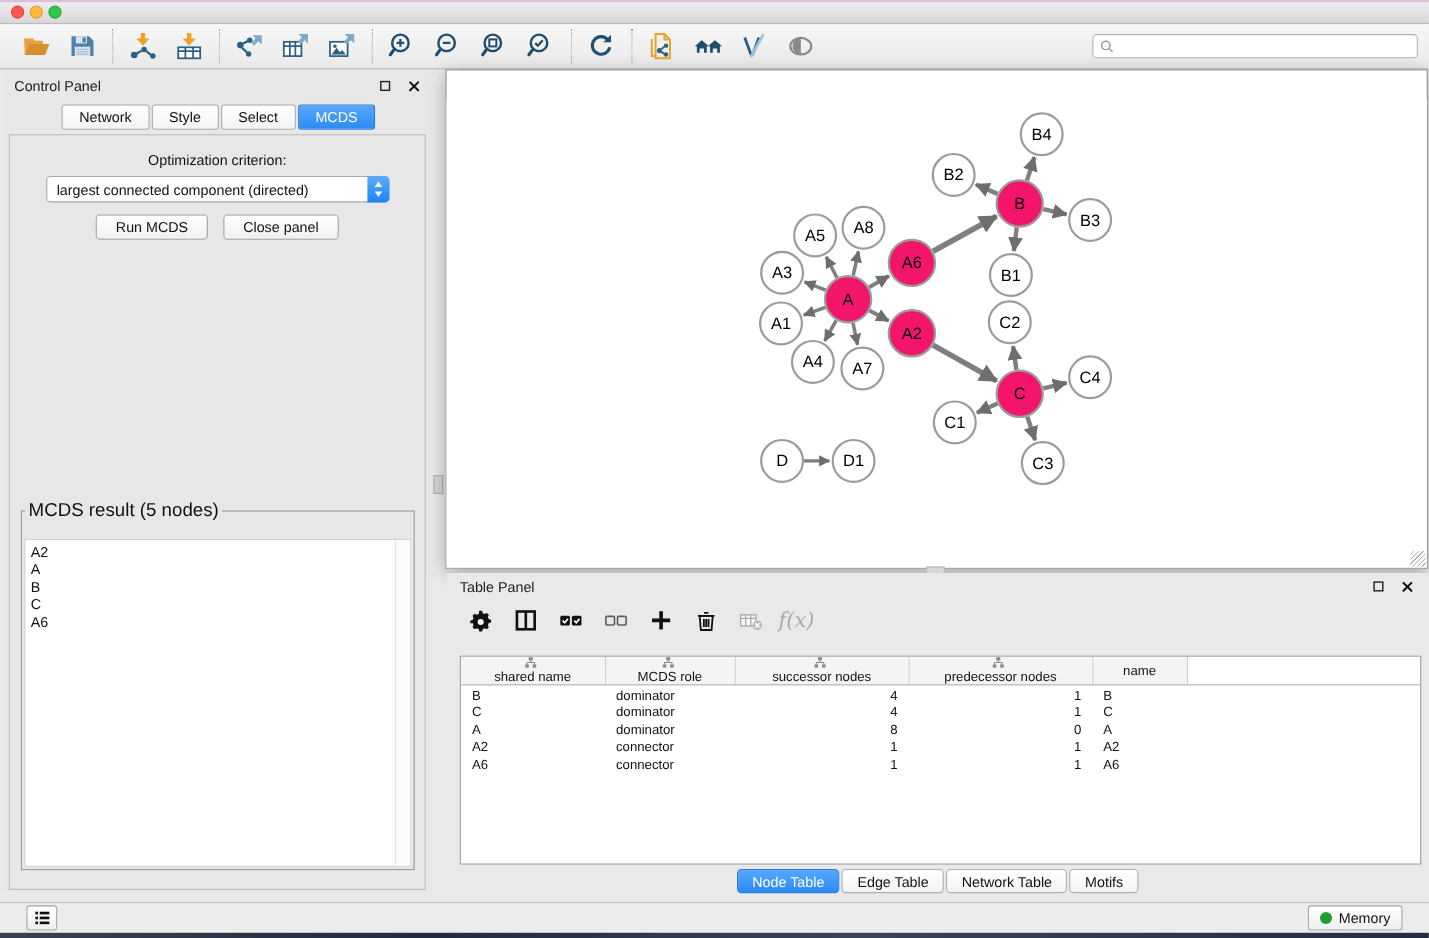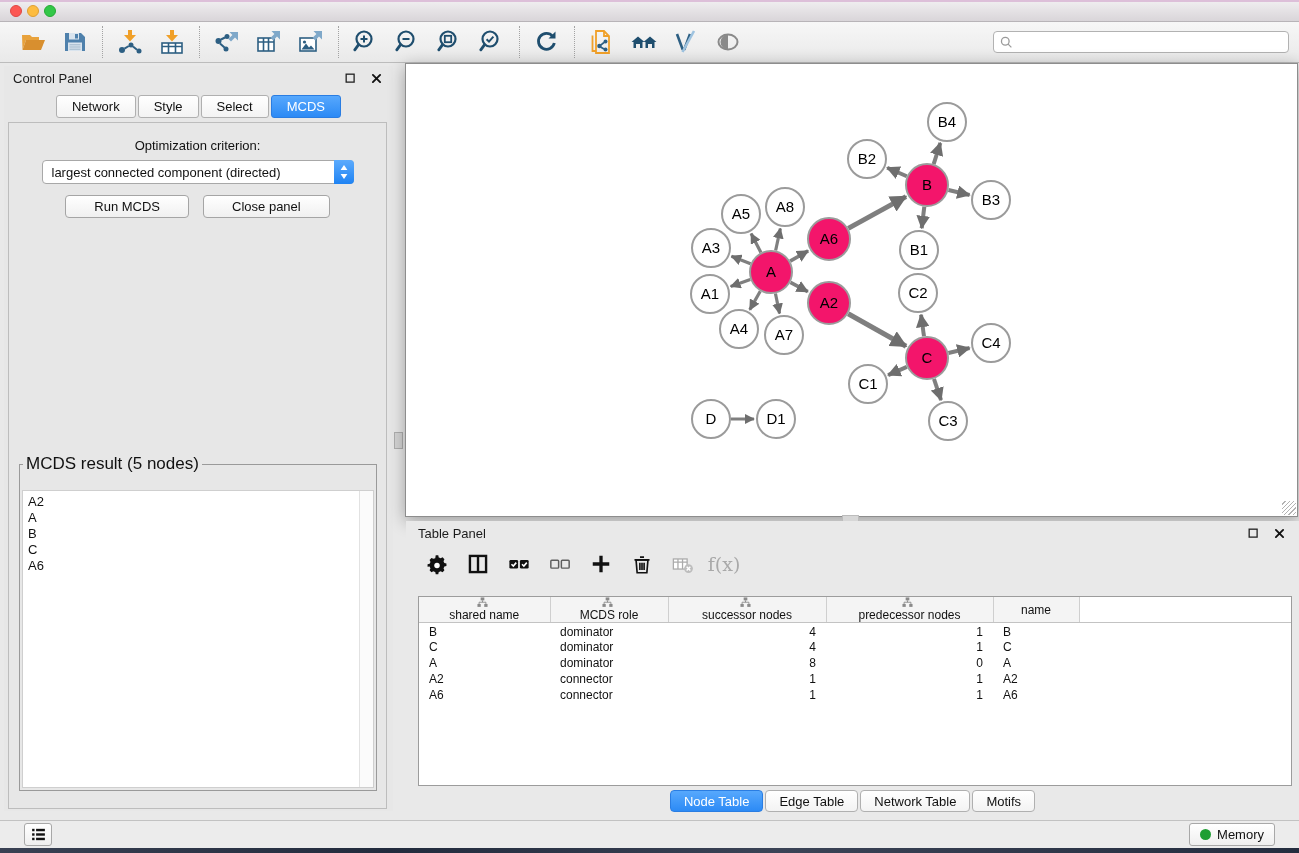--- a/index.html
+++ b/index.html
@@ -41,21 +41,21 @@
     background:linear-gradient(#ffffff,#f3f3f3); border:1px solid #b0b0b0; border-radius:3px; }
   .tab-btn.active { background:linear-gradient(#57a8fd,#2c8af5); border-color:#2a7de2; color:#fff; }
   .cp-content { position:absolute; left:4px; right:6px; top:56px; bottom:2px; border:1px solid #bdbdbd; background:#e7e7e7; }
   .opt-label { text-align:center; margin-top:15px; font-size:13px; color:#111; }
   .combo { margin:7px auto 0; width:312px; height:24px; background:#fff; border:1px solid #a8a8a8;
     border-radius:4px; position:relative; display:flex; align-items:center; font-size:13px; color:#111; padding:0 24px 0 9px; }
   .combo-spinner { position:absolute; right:-1px; top:-1px; bottom:-1px; width:20px; border-radius:0 4px 4px 0;
     background:linear-gradient(#5cabfd,#1f83f3); display:flex; flex-direction:column; align-items:center; justify-content:center; }
   .combo-spinner svg { width:10px; height:16px; }
   .btn-row { display:flex; justify-content:center; gap:14px; margin-top:11px; }
-  .push-btn { height:23px; padding:0 28px; font-size:13px; color:#111; background:linear-gradient(#ffffff,#f0f0f0);
+  .push-btn { height:23px; padding:0 17px; font-size:13px; color:#111; background:linear-gradient(#ffffff,#f0f0f0);
     border:1px solid #a5a5a5; border-radius:4px; }
   .result-box { position:absolute; left:10px; right:9px; top:331px; bottom:17px; border:1px solid #9a9a9a; padding:0 2px 2px 2px; }
   .result-box legend { font-size:17px; color:#111; padding:0 3px; margin-left:1px;margin-top:32px; }
   .result-list { position:absolute; left:2px; right:2px; top:16px; bottom:2px; background:#fff; border:1px solid #cfcfcf;
     font-size:13px; color:#111; padding:3px 5px; line-height:16px; }
   .result-scroll { position:absolute; top:17px; right:3px; bottom:3px; width:14px; background:#fbfbfb; border-left:1px solid #e2e2e2; }
 
   
   .divider-handle { position:absolute; left:394px; top:369px; width:9px; height:17px; background:#d4d4d4; border:1px solid #aeaeae; }
   .split-handle-h { position:absolute; left:842px; top:452px; width:17px; height:8px; background:#d7d7d7; border:1px solid #bcbcbc; }
@@ -75,21 +75,21 @@
     background:repeating-linear-gradient(135deg,transparent 0 2px,#b3b3b3 2px 3px); }
   .graph-label { font-family:"Liberation Sans",sans-serif; font-size:15px; fill:#000; }
 
   
   .table-panel { position:absolute; left:406px; top:458px; right:0; height:299px; background:#e9e9e9; }
   .tp-header { height:24px; display:flex; align-items:center; padding:0 12px; font-size:13px; color:#1c1c1c; gap:10px; }
   .tp-header .tp-title { flex:1; }
   .tp-toolbar { height:34px; display:flex; align-items:center; gap:15px; padding:0 18px; margin-top:2px; }
   .tp-btn { background:none; border:none; width:26px; height:26px; display:flex; align-items:center; justify-content:center; }
   .tp-btn svg { width:22px; height:22px; }
-  .fx { font-family:"DejaVu Serif",serif; font-size:19px; color:#a9a9a9; }
+  .fx { font-family:"DejaVu Serif",serif; font-style:italic; font-size:19px; color:#a9a9a9; }
   .tp-table-wrap { position:absolute; left:12px; right:7px; top:75px; height:190px; background:#fff; border:1px solid #9c9c9c; overflow:hidden; }
   .node-table { border-collapse:collapse; table-layout:fixed; width:100%; font-size:12px; color:#111; }
   .node-table thead th { height:23px; background:#f4f4f4; border-bottom:1px solid #c3c3c3; border-right:1px solid #cfcfcf;
     font-weight:normal; padding:0; }
   .node-table thead th.filler { background:#fff; border-right:none; }
   .th-inner { display:flex; align-items:center; padding:0 6px;flex-direction:column; }
   .th-inner .th-label { flex:1; text-align:center; white-space:nowrap; overflow:hidden; }
   .node-table td { height:16px; padding:0 10px; white-space:nowrap; overflow:hidden; }
   .node-table td.align-right { text-align:right; }
   .node-table tbody tr:first-child td { padding-top:2px; }

